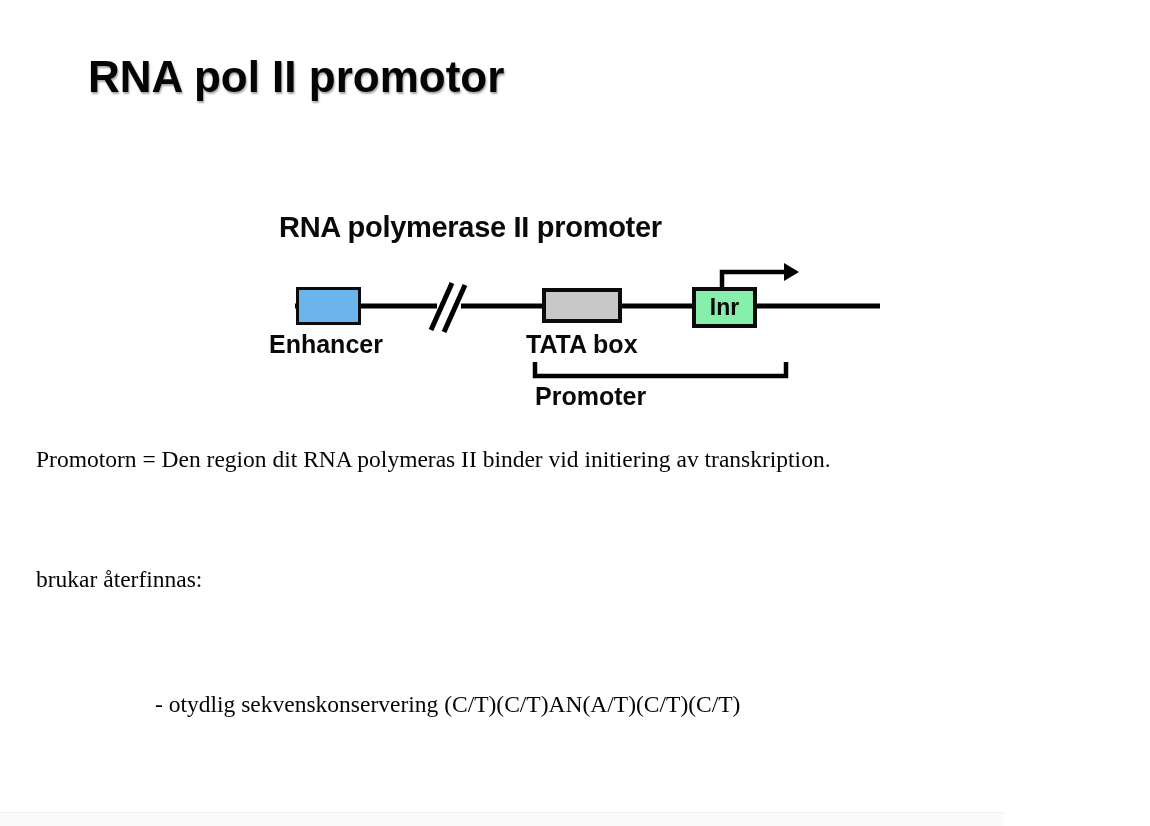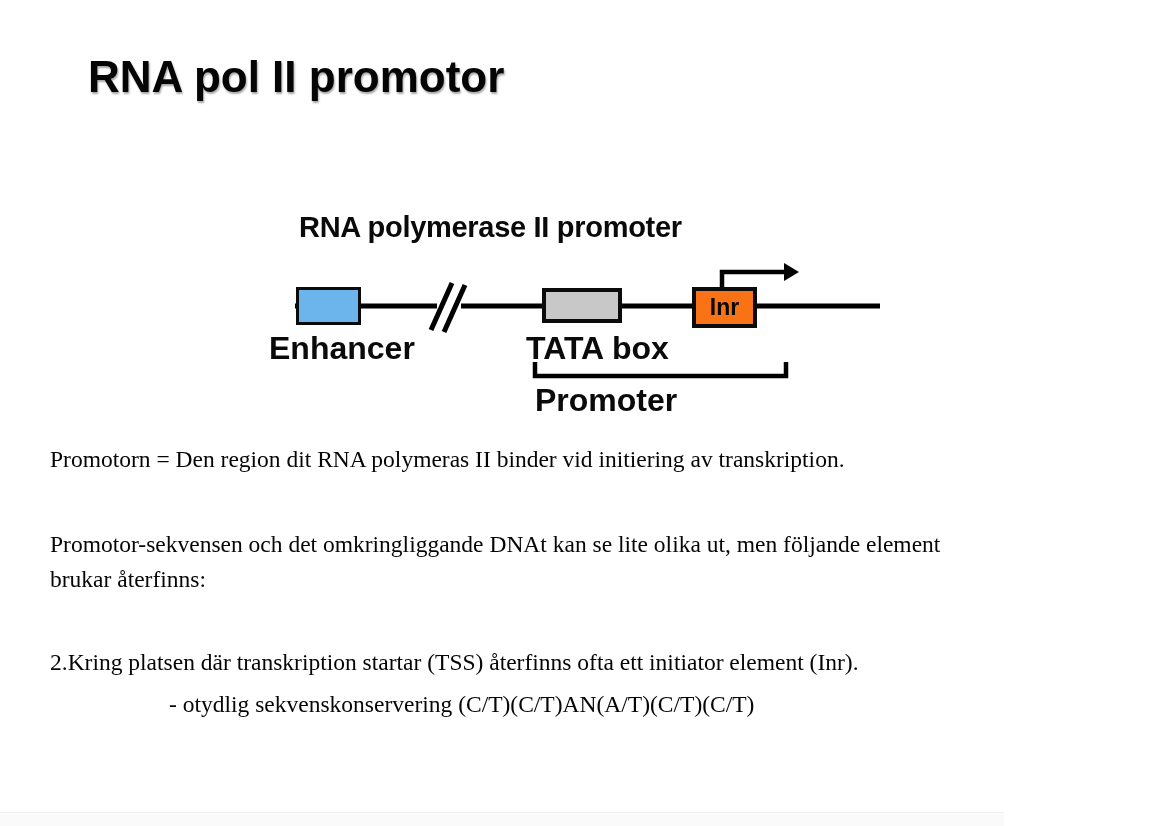--- a/index.html
+++ b/index.html
@@ -31,21 +31,20 @@
 
   .diagram-title {
     left: 279px;
     top: 211px;
     font-family: "Liberation Sans", sans-serif;
     font-size: 29px;
     font-weight: bold;
     color: #0a0a0a;
     letter-spacing: -0.3px;
     white-space: pre;
-    margin-left: 20px;
   }
 
   .dna-svg {
     left: 0;
     top: 0;
     width: 1150px;
     height: 826px;
     pointer-events: none;
   }
 
@@ -71,37 +70,36 @@
     align-items: center;
     justify-content: center;
     font-family: "Liberation Sans", sans-serif;
     font-size: 23px;
     font-weight: bold;
     color: #0a0a0a;
   }
 
   .diagram-label {
     font-family: "Liberation Sans", sans-serif;
-    font-size: 32px;
+    font-size: 25px;
     font-weight: bold;
     color: #0a0a0a;
     white-space: pre;
   }
   .enhancer-label { left: 269px; top: 330px; }
   .tata-label     { left: 526px; top: 330px; }
   .promoter-label { left: 535px; top: 382px; width: 252px; }
 
   .body-line {
     font-family: "Liberation Serif", serif;
     font-size: 23.5px;
     line-height: 1.25;
     color: #050505;
     white-space: pre;
     left: 36px;
-    margin-left: 14px;
   }
   .t-definition  { top: 445px; }
   .t-intro1      { top: 530px; }
   .t-intro2      { top: 565px; }
   .t-item1       { top: 606px; }
   .t-item2       { top: 648px; }
   .t-item2sub    { top: 690px; left: 155px; }
   .t-item3a      { top: 733px; }
   .t-item3b      { top: 768px; }
 
@@ -134,29 +132,27 @@
     <path d="M 722 302 L 722 272 L 785 272" fill="none" stroke="#000000" stroke-width="4.5"></path>
     <polygon points="784,263 799,272 784,281" fill="#000000"></polygon>
 
     <path d="M 535 362 L 535 376 L 786 376 L 786 362" fill="none" stroke="#000000" stroke-width="4.5"></path>
   </svg>
 
   <div class="abs box enhancer-box" style="background-color: rgb(108, 181, 236);"></div>
 
   <div class="abs box tata-box" style="background-color: rgb(200, 200, 200);"></div>
 
-  <div class="abs box inr-box" style="background-color: #f97316; text-align: center;">
+  <div class="abs box inr-box" style="background-color: #86efac; text-align: center;">
     <span>Inr</span>
   </div>
 
   <div class="abs diagram-label enhancer-label">Enhancer</div>
   <div class="abs diagram-label tata-label">TATA box</div>
   <div class="abs diagram-label promoter-label">Promoter</div>
 
   <div class="abs body-line t-definition">Promotorn = Den region dit RNA polymeras II binder vid initiering av transkription.</div>
-  <div class="abs body-line t-intro1">Promotor-sekvensen och det omkringliggande DNAt kan se lite olika ut, men följande element</div>
-  <div class="abs body-line t-intro2">brukar återfinns:</div>
-  <div class="abs body-line t-item2">2.Kring platsen där transkription startar (TSS) återfinns ofta ett initiator element (Inr).</div>
+  <div class="abs body-line t-intro2">brukar återfinnas:</div>
   <div class="abs body-line t-item2sub">- otydlig sekvenskonservering (C/T)(C/T)AN(A/T)(C/T)(C/T)</div>
 
   <div class="abs bottom-strip"></div>
 
 </div>
 
 </body></html>

